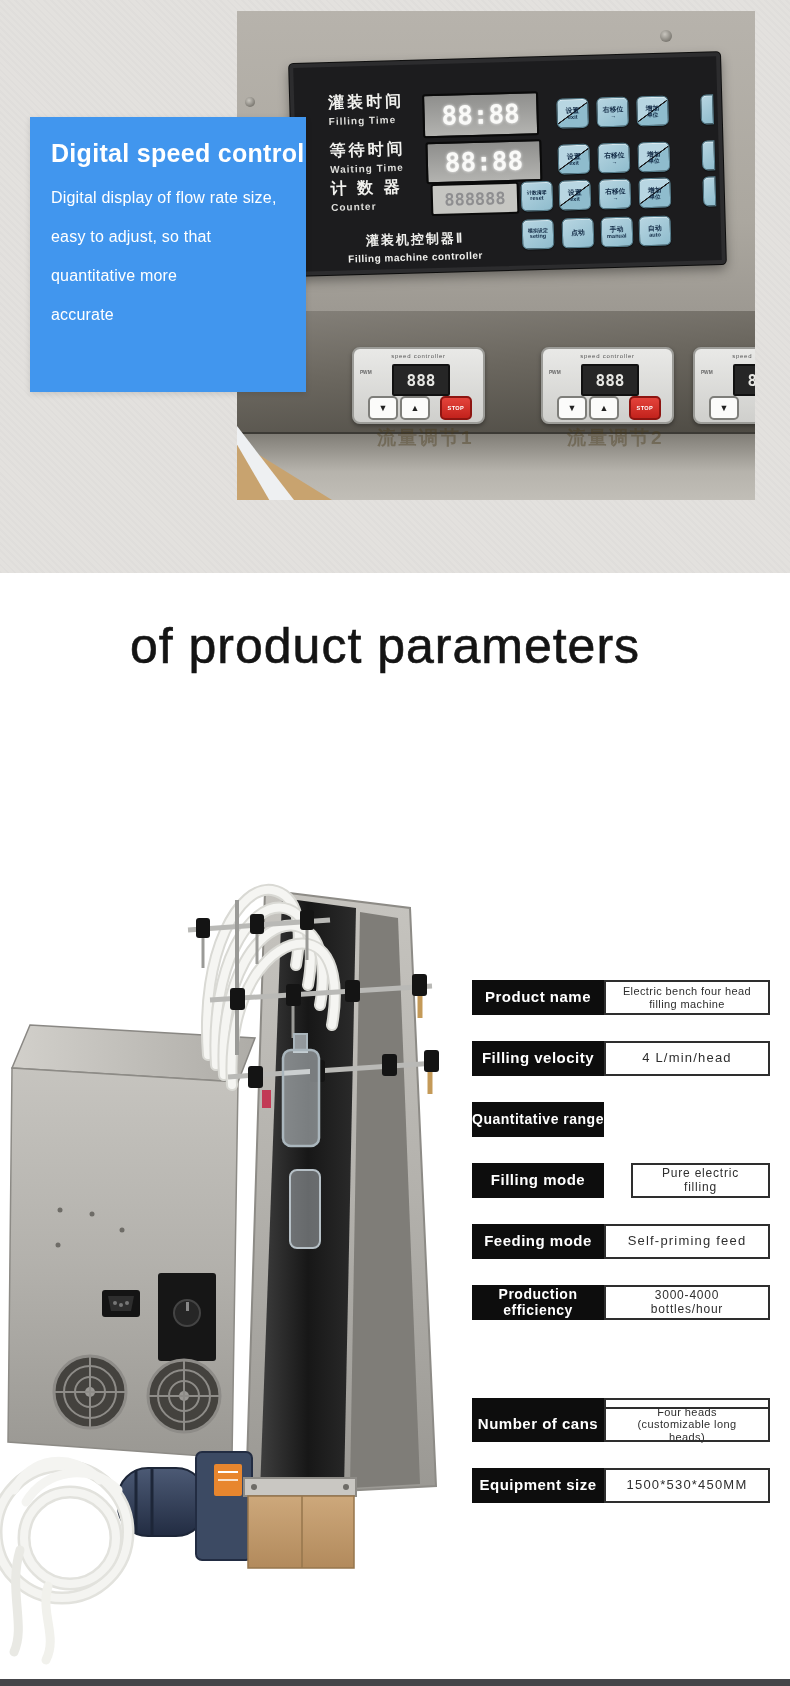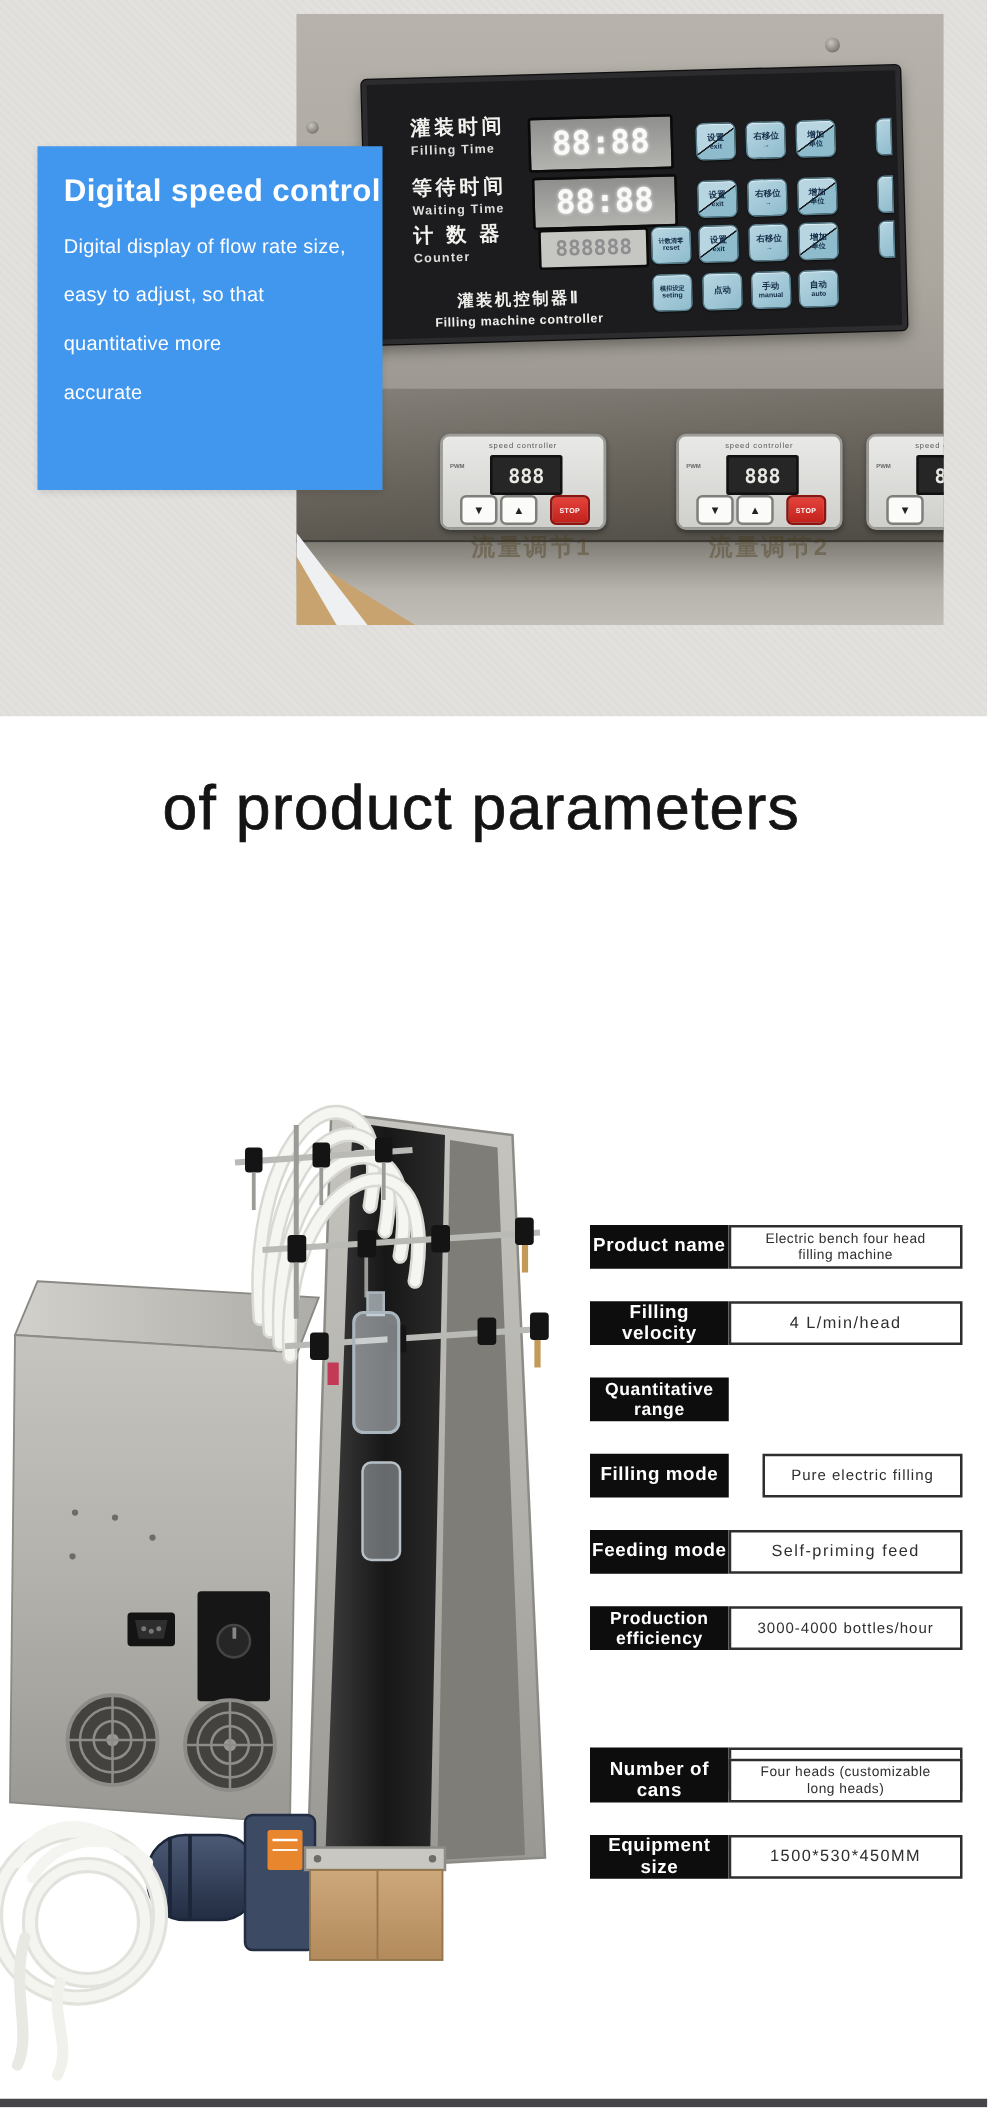--- a/index.html
+++ b/index.html
@@ -72,21 +72,21 @@
   .callout .cline.first{}
 
   
   .sec-title{position:absolute;left:0;top:595px;width:770px;text-align:center;color:#141414;
         font-weight:500;-webkit-text-stroke:.6px #141414;}
   .sec-title .l1{font-size:50px;letter-spacing:1px;}
   .sec-title .l2{font-size:50px;letter-spacing:1px;margin-top:22px;}
 
   
   .prow{position:absolute;left:472px;width:298px;height:35px;display:flex;}
-  .p-label{width:111px;background:#0d0d0d;color:#ffffff;display:flex;align-items:center;justify-content:center;
+  .p-label{width:132px;background:#0d0d0d;color:#ffffff;display:flex;align-items:center;justify-content:center;
         text-align:center;font-weight:bold;font-size:15px;letter-spacing:.5px;line-height:1.1;}
   .p-label.wrap{font-size:14px;}
   .p-value{flex:1;background:#ffffff;border:2px solid #2e2e2e;display:flex;align-items:center;justify-content:center;
         text-align:center;font-size:13px;letter-spacing:1.2px;color:#2e2e2e;line-height:1.15;padding:0 14px;}
   .p-value.mid{font-size:12px;letter-spacing:.8px;}
   .p-value.small{font-size:11px;letter-spacing:.4px;}
 
   
   .bottom-bar{position:absolute;left:0;top:1679px;width:790px;height:7px;background:#454549;}
 </style>

